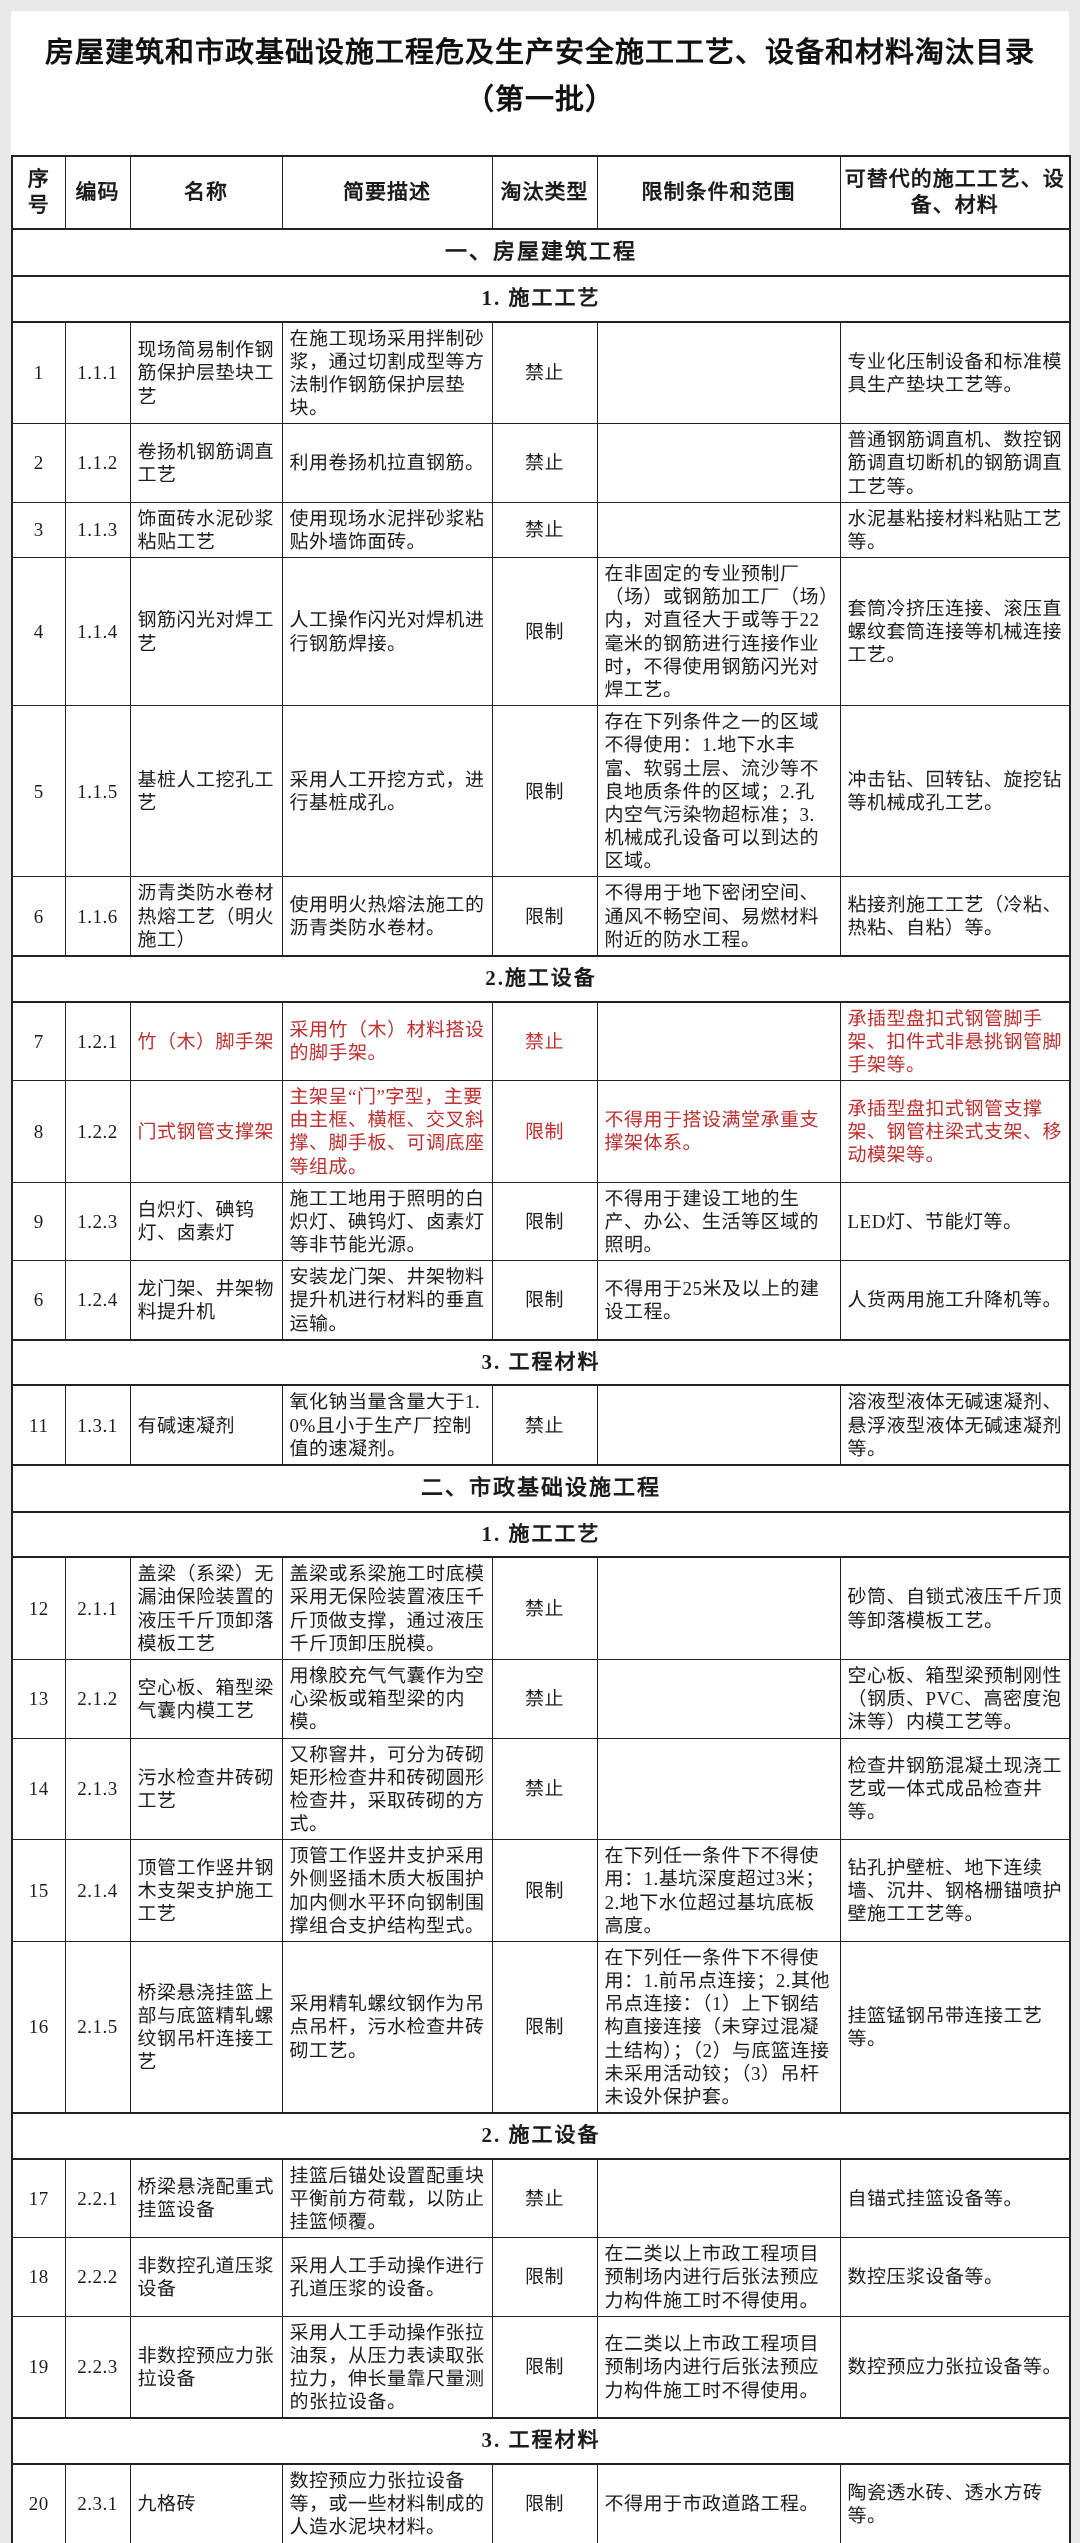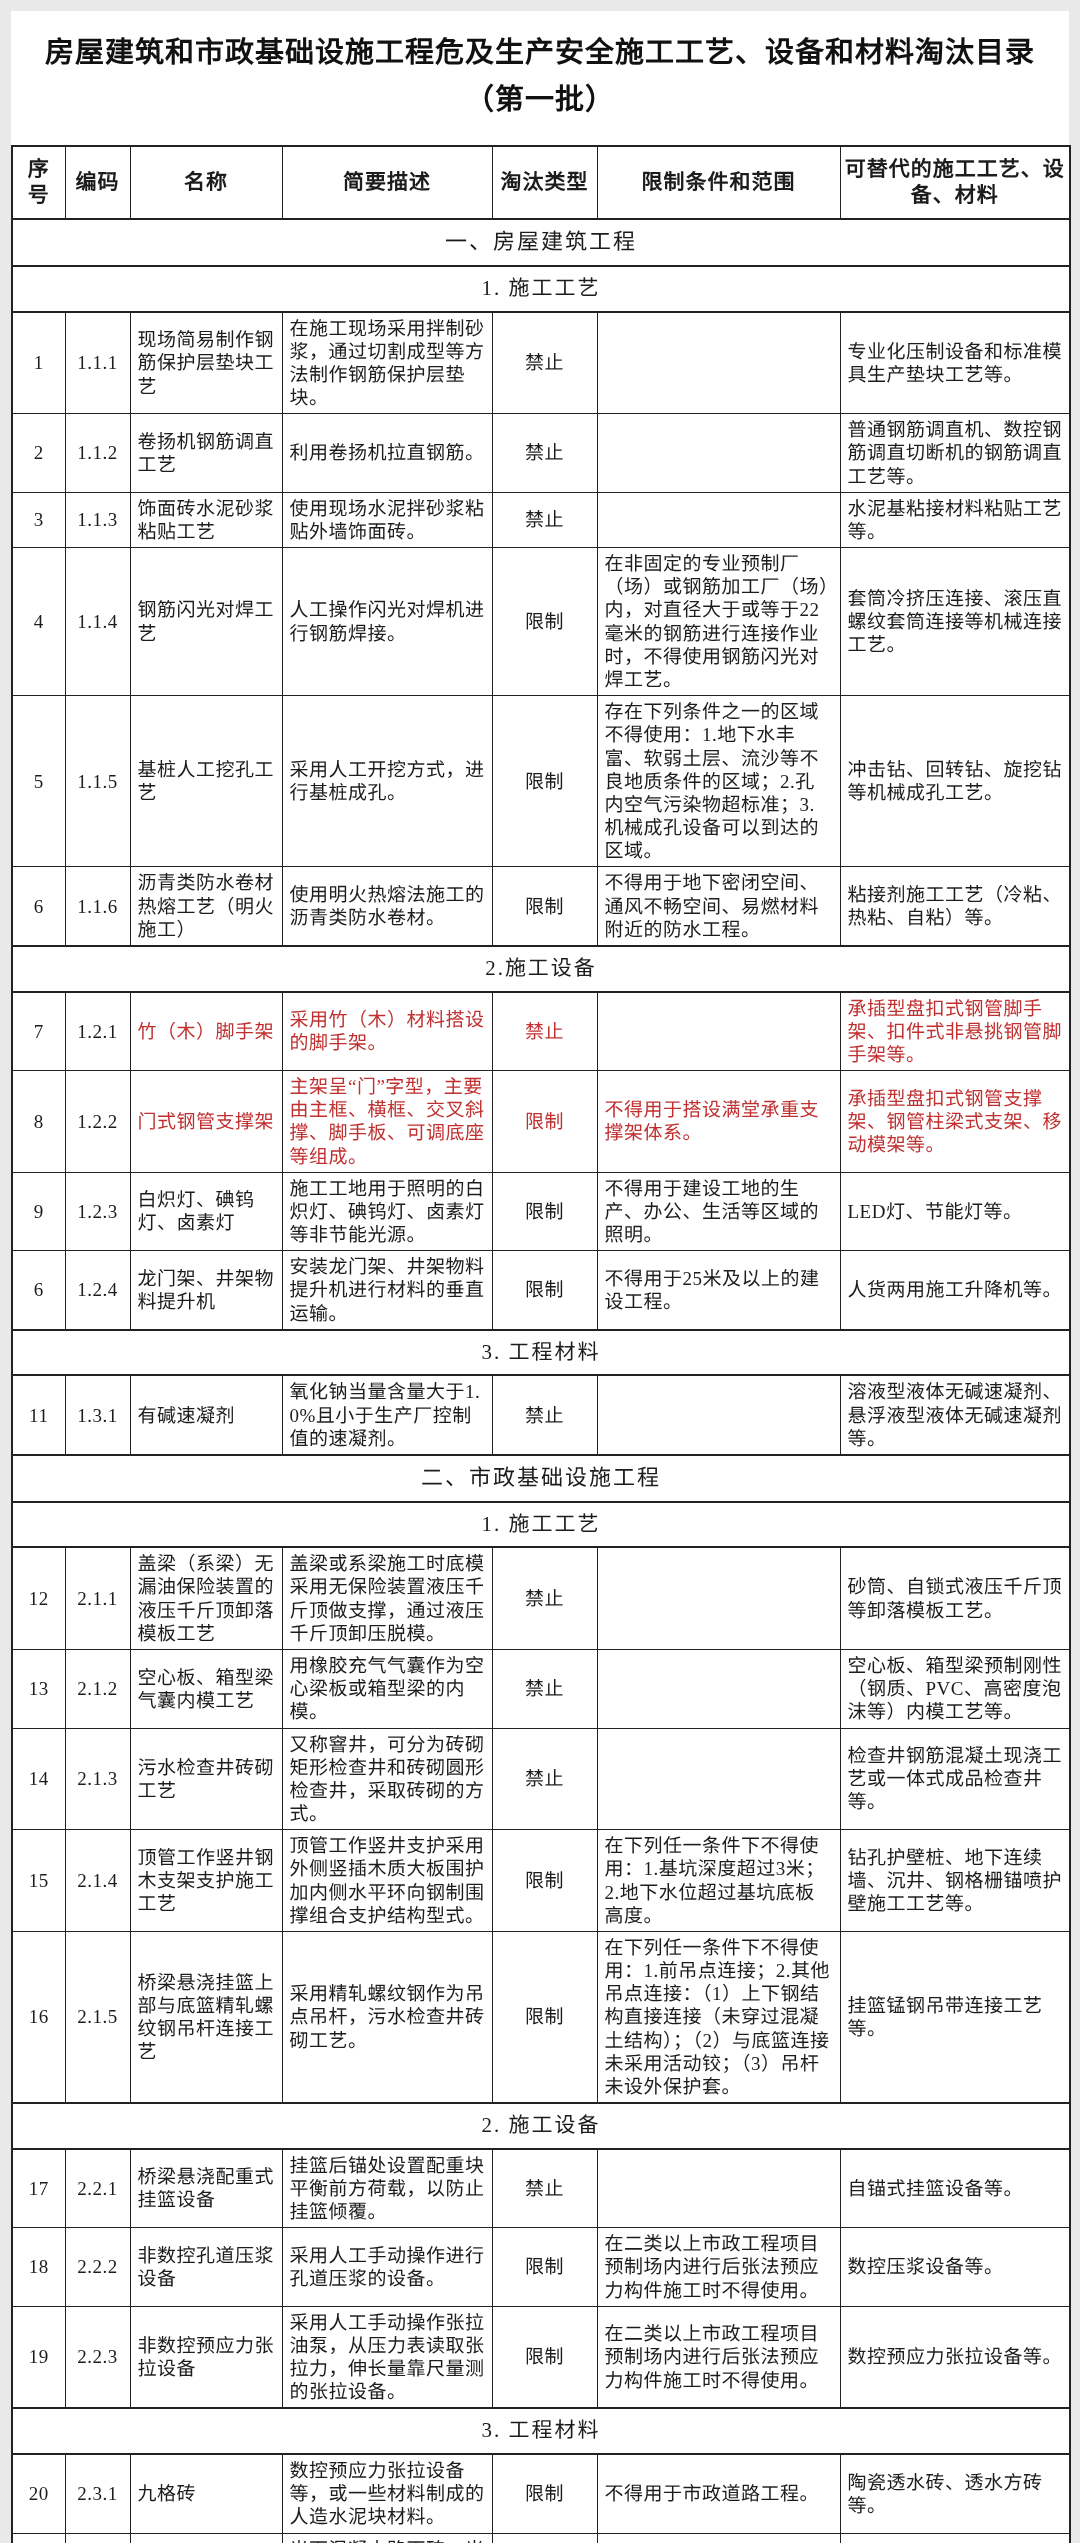--- a/index.html
+++ b/index.html
@@ -12,21 +12,21 @@
     width: 1058px;
     margin: 11px auto 12px;
   }
   .doc-title {
     background: #ffffff;
     color: #111111;
     font-size: 29px;
     font-weight: 700;
     text-align: center;
     line-height: 1.62;
-    padding: 18px 26px 22px;
+    padding: 18px 26px 32px;
     letter-spacing: 1px;
   }
   table.catalog {
     width: 100%;
     border-collapse: collapse;
     background: #ffffff;
     table-layout: fixed;
     border: 2px solid #222222;
   }
   th, td {
@@ -43,21 +43,21 @@
     font-size: 21px;
     font-weight: 700;
     text-align: center;
     padding: 10px 4px;
     border-bottom-width: 2px;
     letter-spacing: 1px;
   }
   td.c { text-align: center; }
   tr.section td {
     text-align: center;
-    font-weight: 400;
+    font-weight: 700;
     font-size: 21px;
     padding: 9px 12px;
     letter-spacing: 2px;
     border-top: 2px solid #222222;
     border-bottom: 2px solid #222222;
   }
   tr.section.major td { font-size: 22px; }
   td.rd { color: #c03030; }
 </style>
 </head>

